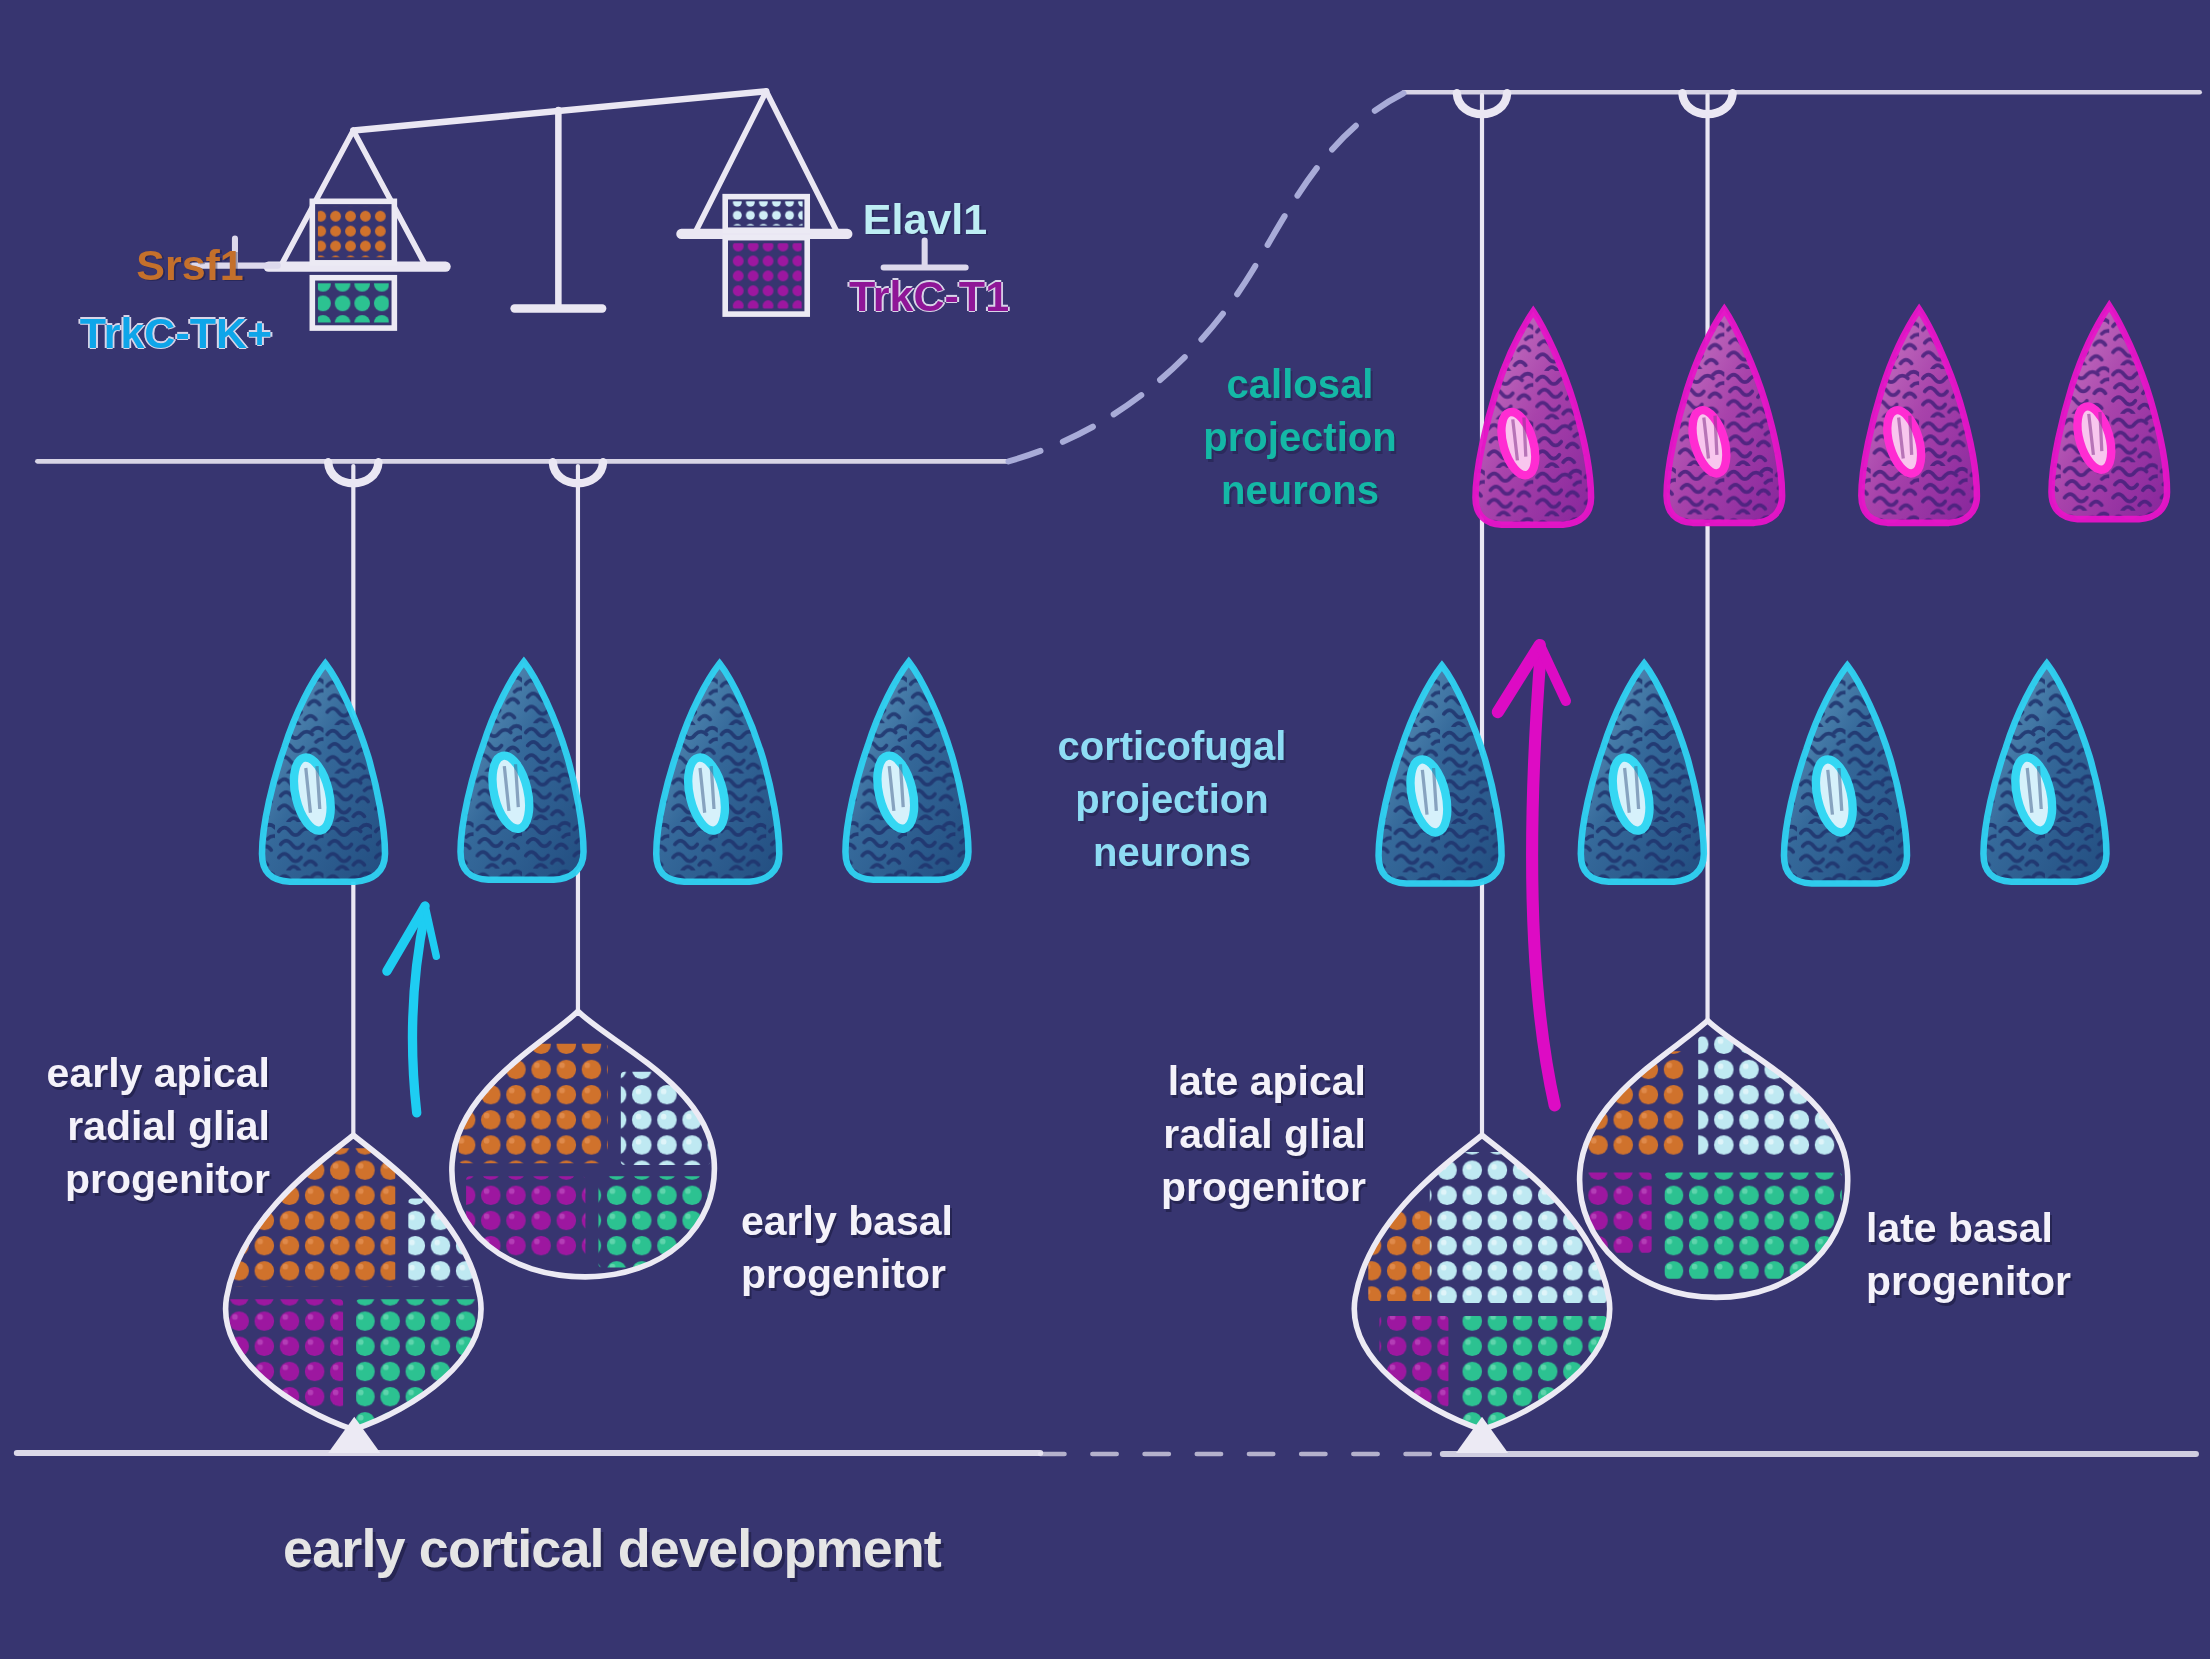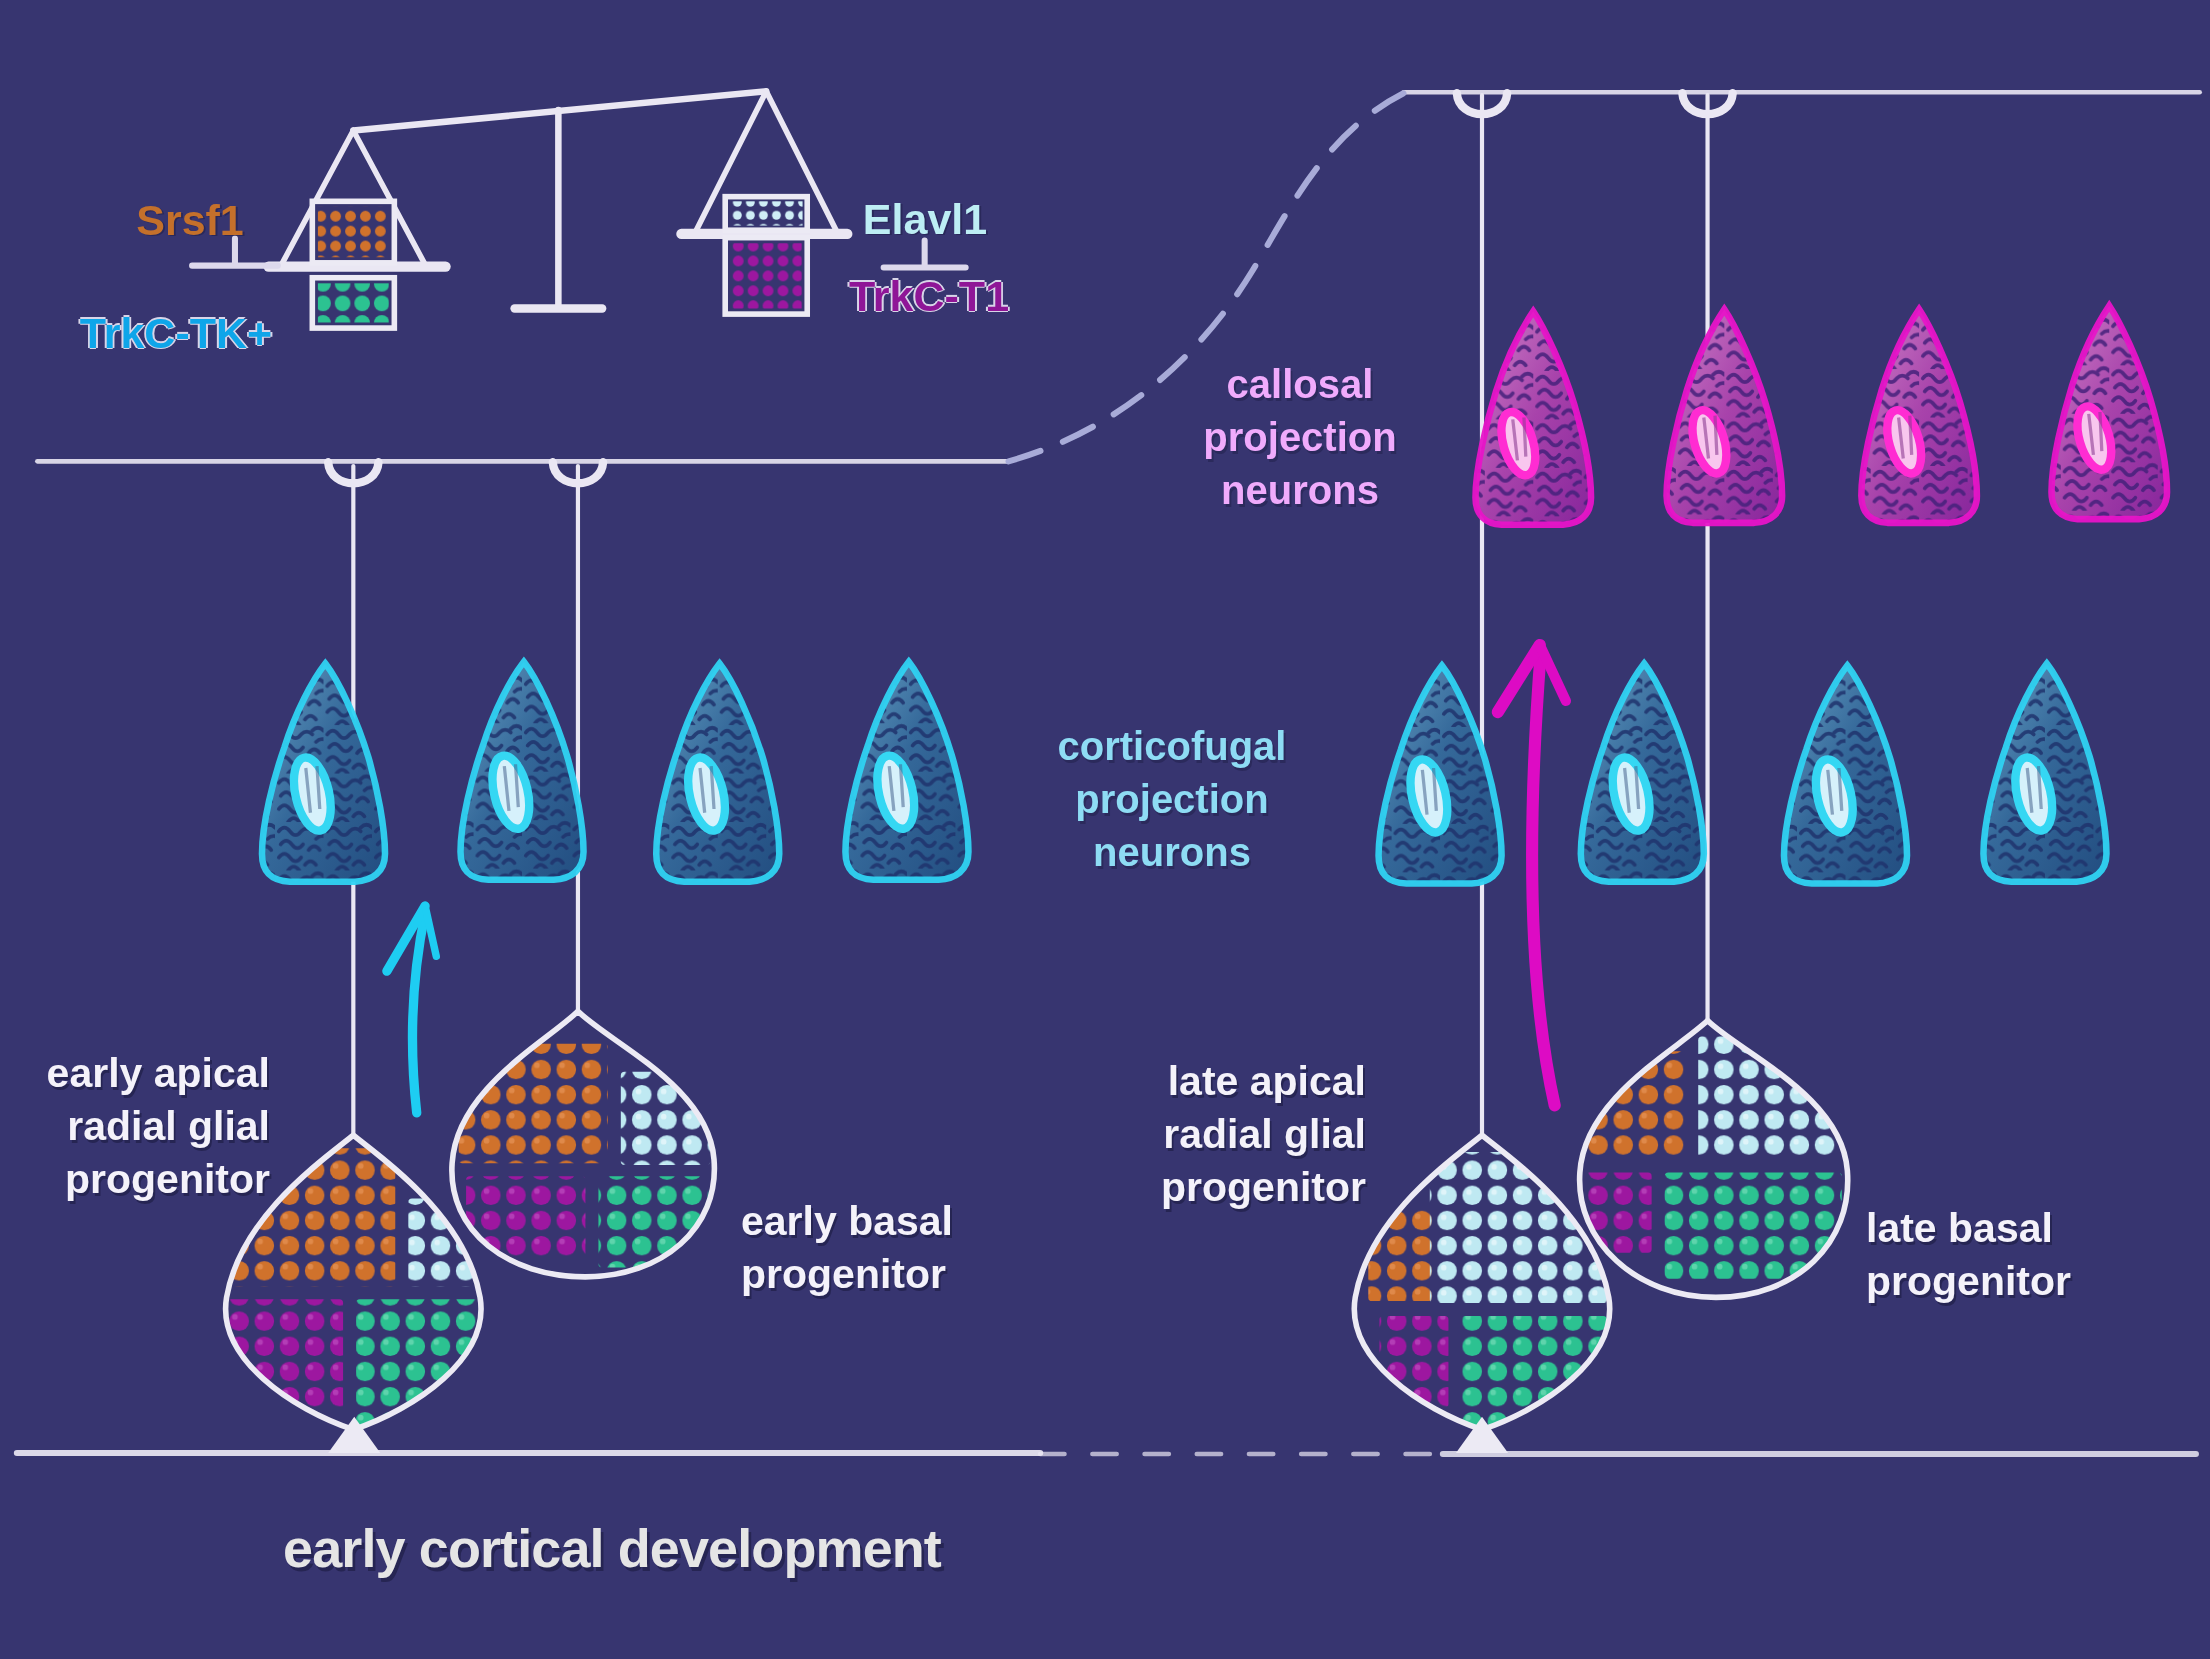--- a/index.html
+++ b/index.html
@@ -12,25 +12,25 @@
   .lbl{position:absolute;font-weight:bold;white-space:nowrap;line-height:1;}
   .center1{transform:translate(-50%,-50%);text-align:center;}
   .blockC{transform:translateX(-50%);text-align:center;}
   .blockR{transform:translateX(-100%);text-align:right;}
   .blockL{text-align:left;}
   .block div{line-height:53px;white-space:nowrap;}
   .gene{font-size:43px;}
   .cellword{font-size:40px;}
   .proglbl{font-size:41px;color:#f4f2fa;text-shadow:1.9px 2.8px 0 rgba(18,18,48,.45);}
   .title{font-size:54px;color:#e5e5e5;letter-spacing:-0.9px;text-shadow:2.8px 3.7px 0 rgba(18,18,48,.45);}
-  .srsf1{color:#c4702b;text-shadow:1.9px 1.9px 0 rgba(18,18,48,.35);}
+  .srsf1{color:#c4702b;text-shadow:1.9px 1.9px 0 rgba(18,18,48,.35);margin-top:45px;}
   .trkctk{color:#0ea5e9;text-shadow:-1.9px 0 0 #d8d5e8,1.9px 0 0 #d8d5e8,0 -1.9px 0 #d8d5e8,0 1.9px 0 #d8d5e8;margin-top:36px;}
   .elavl1{color:#bdeef4;text-shadow:1.9px 1.9px 0 rgba(18,18,48,.35);}
   .trkct1{color:#8f1697;text-shadow:-1.9px 0 0 #d8d5e8,1.9px 0 0 #d8d5e8,0 -1.9px 0 #d8d5e8,0 1.9px 0 #d8d5e8;}
-  .callosal{color:#f0abfc;text-shadow:1.9px 2.8px 0 rgba(18,18,48,.3);}
+  .callosal{color:#14b8a6;text-shadow:1.9px 2.8px 0 rgba(18,18,48,.3);}
   .corticofugal{color:#8edcf4;text-shadow:1.9px 2.8px 0 rgba(18,18,48,.3);}
 </style>
 </head>
 <body>
 
 <div class="stage">
 
 <svg width="2210" height="1659" viewBox="0 0 2371 1780">
   <defs>
 

